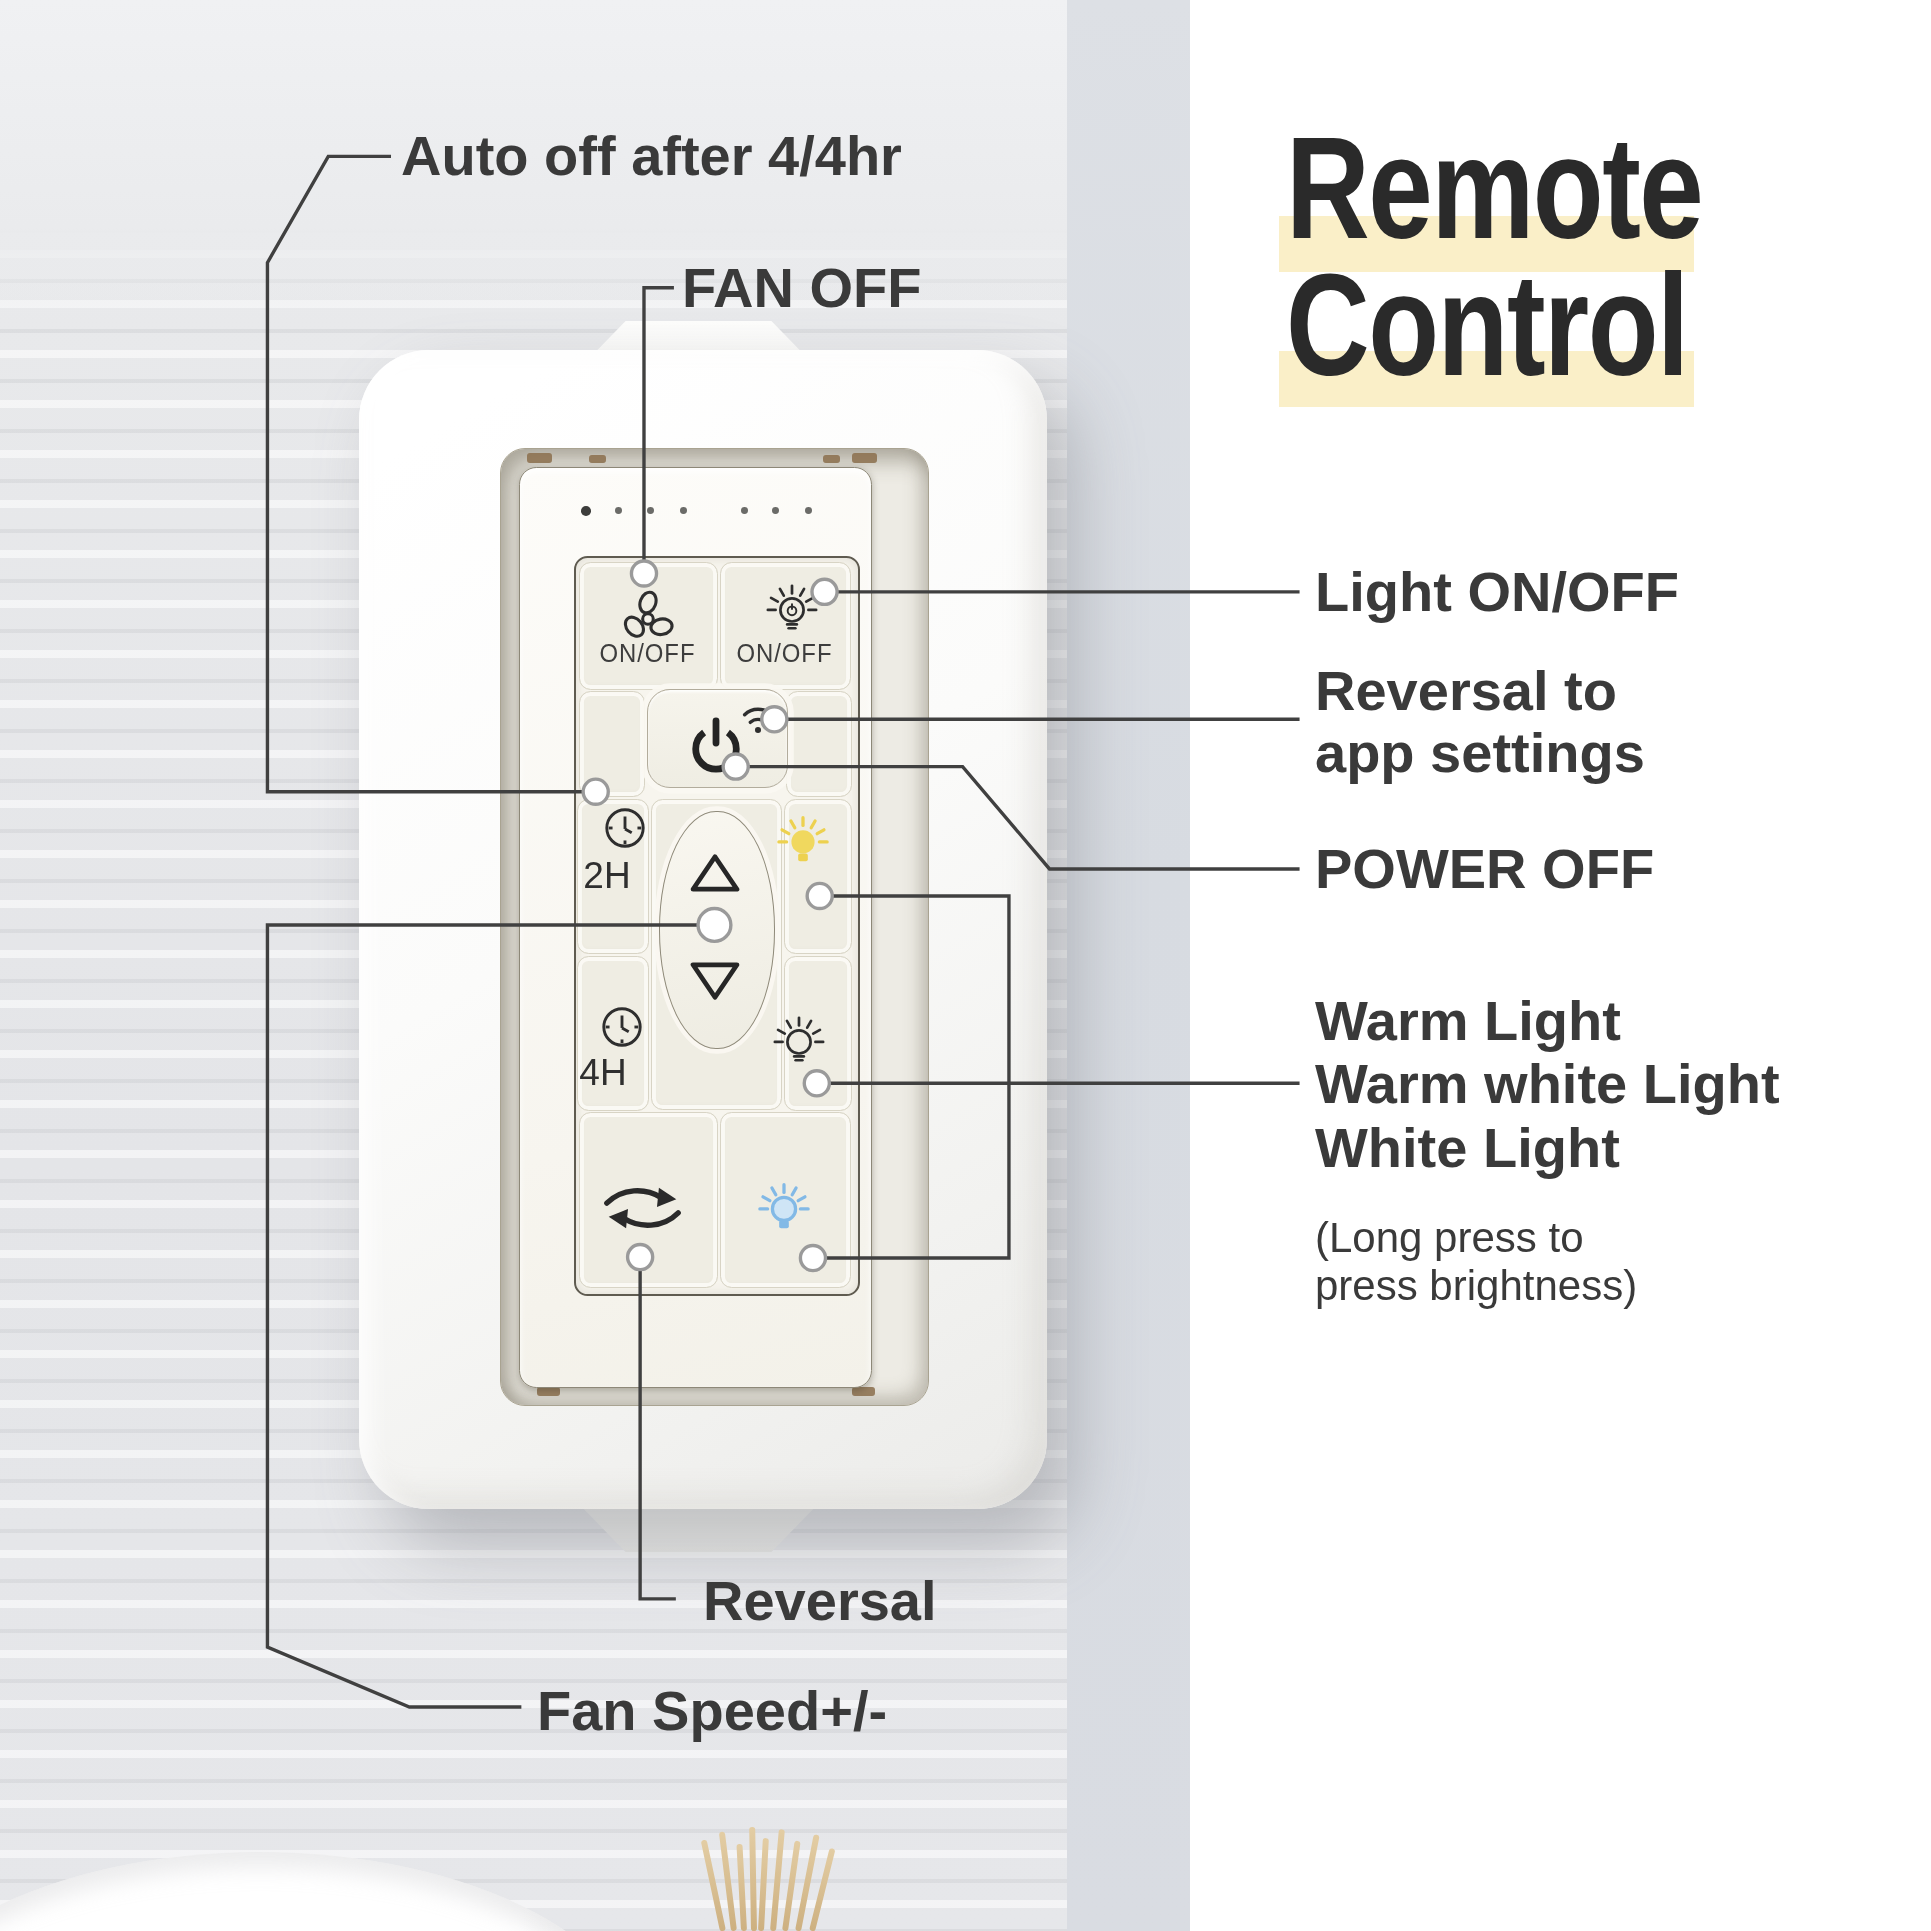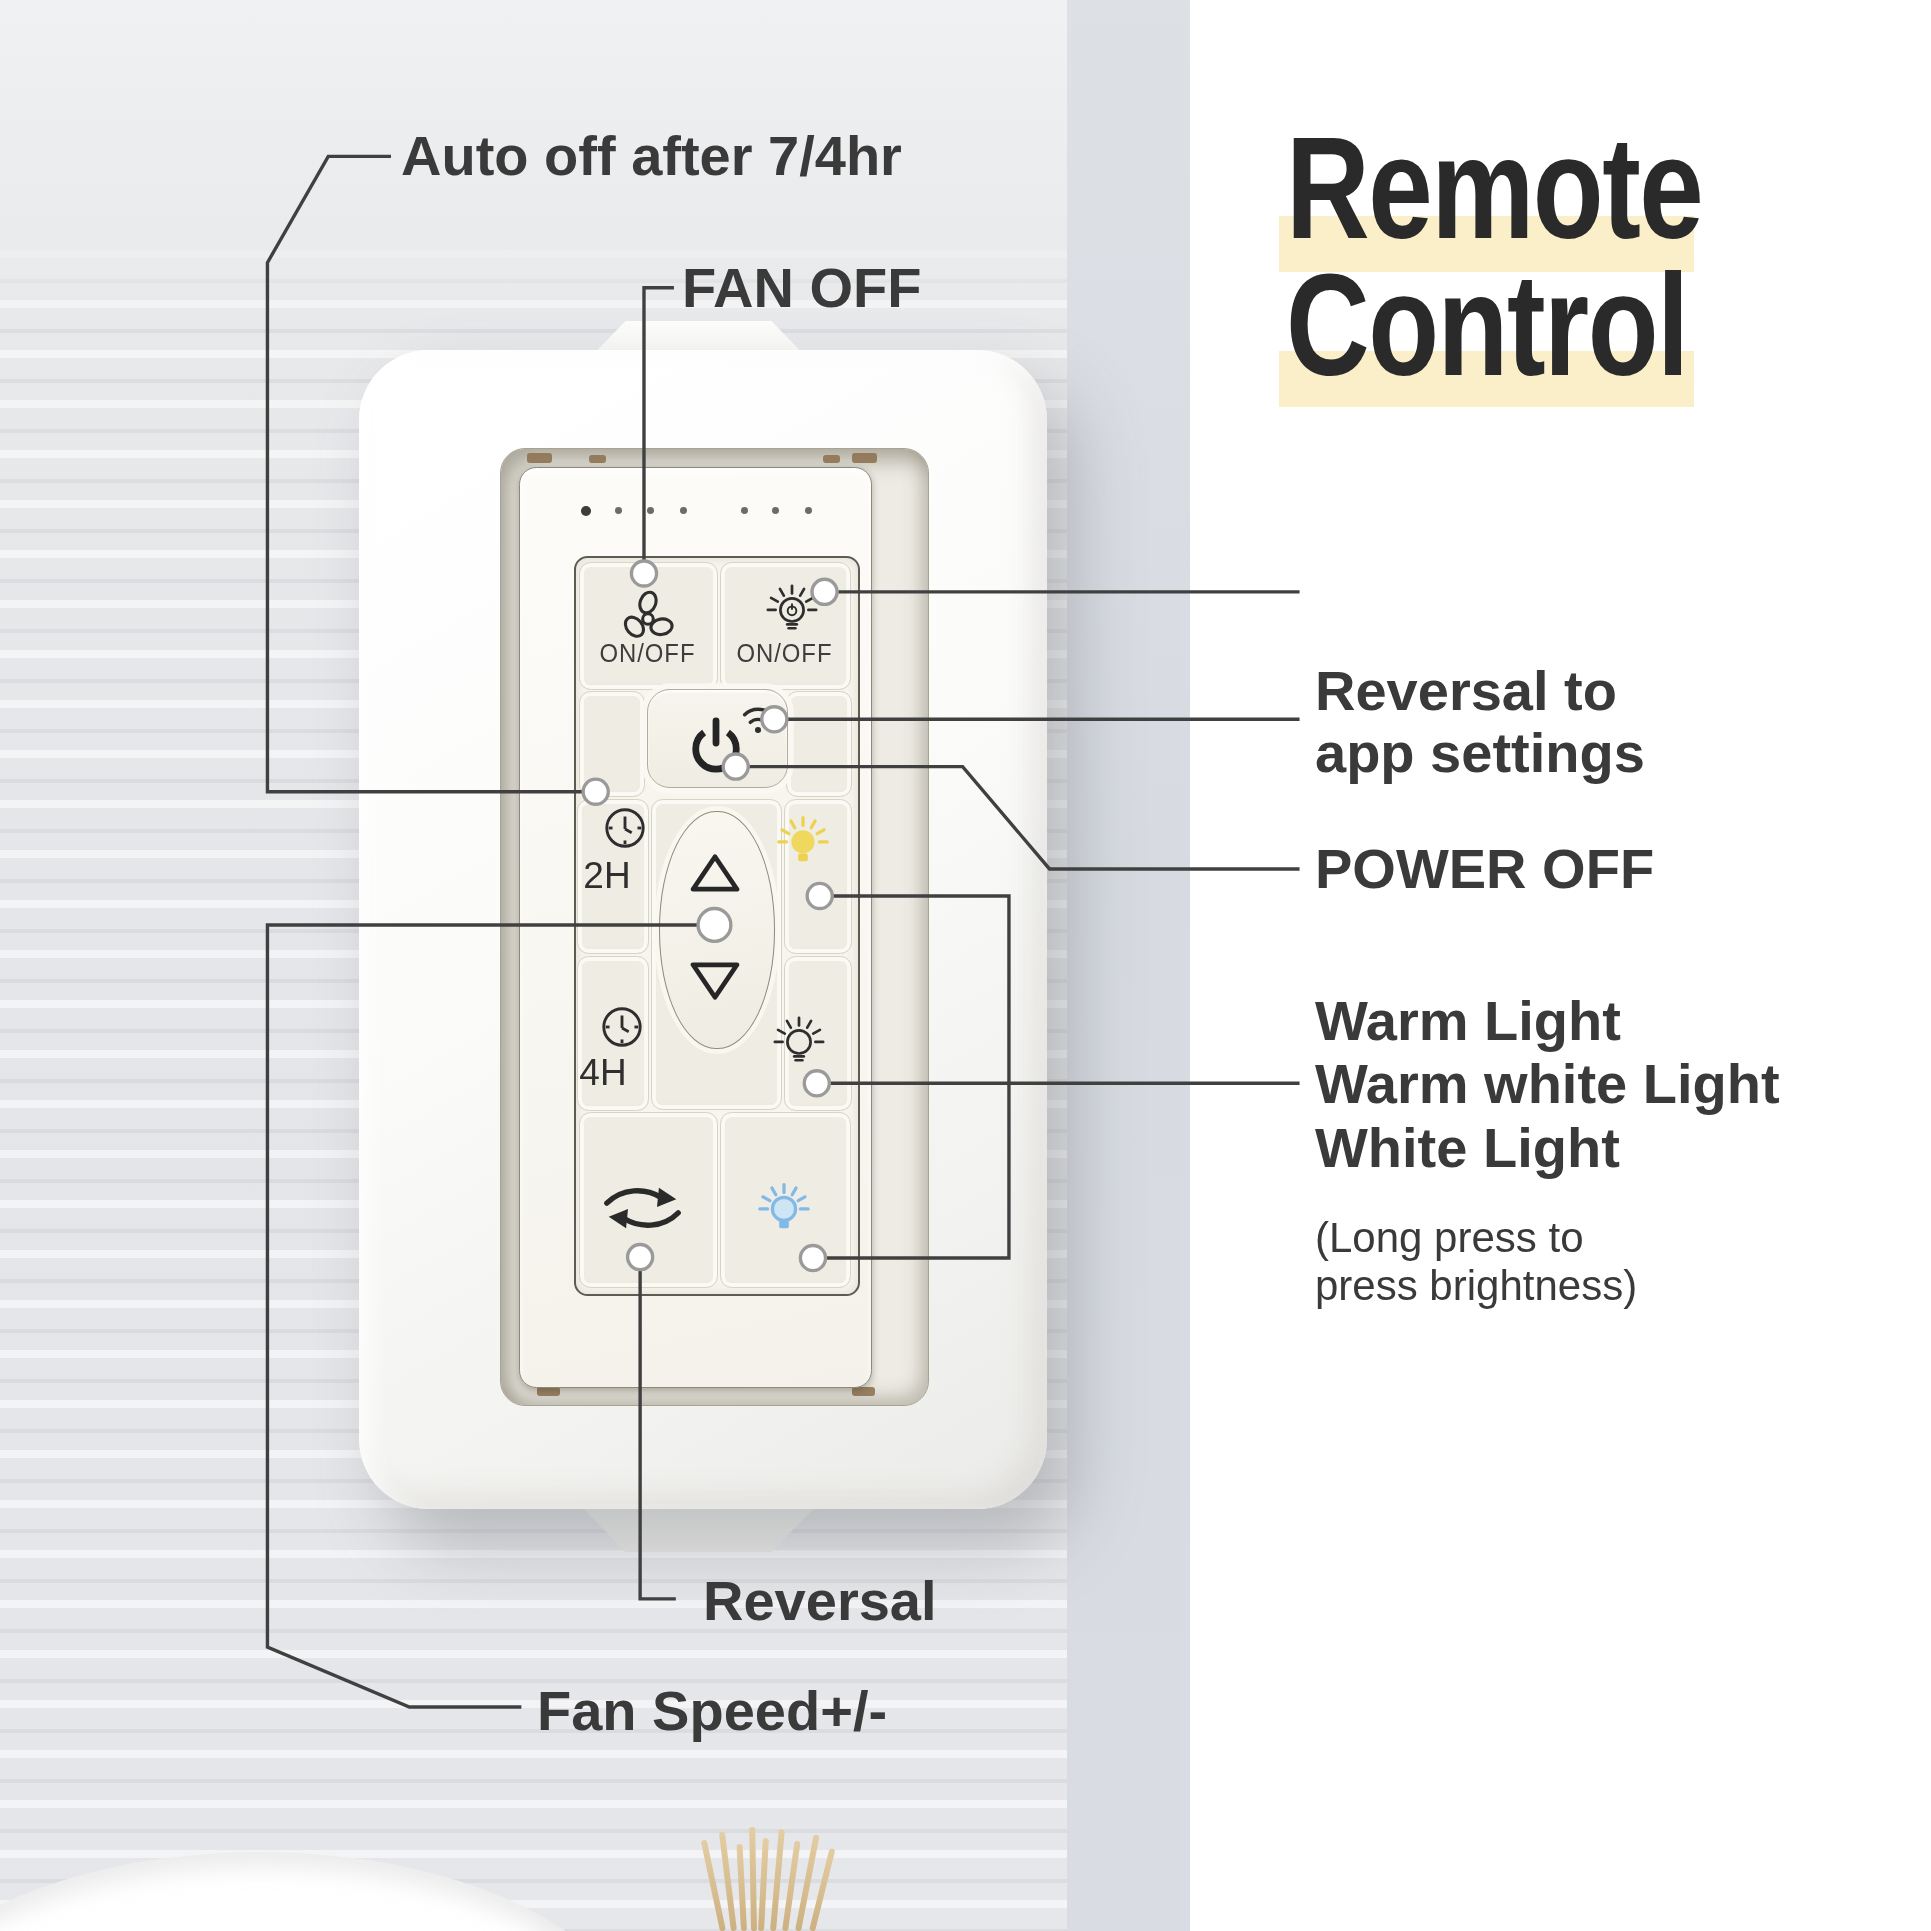--- a/index.html
+++ b/index.html
@@ -283,22 +283,23 @@
       <circle cx="762" cy="794" r="13"></circle>
       <circle cx="617" cy="820" r="13"></circle>
       <circle cx="740" cy="958" r="17"></circle>
       <circle cx="849" cy="928" r="13"></circle>
       <circle cx="846" cy="1122" r="13"></circle>
       <circle cx="842" cy="1303" r="13"></circle>
       <circle cx="663" cy="1302" r="13"></circle>
     </g>
   </svg>
 
-  <div class="lbl" style="left:401px;top:128px;">Auto off after 7/4hr</div>
+  <div class="lbl" style="left:401px;top:128px;">Auto off after 4/4hr</div>
   <div class="lbl" style="left:682px;top:260px;">FAN OFF</div>
+  <div class="lbl" style="left:1315px;top:564px;">Light ON/OFF</div>
   <div class="lbl" style="left:1315px;top:663px;">Reversal to</div>
   <div class="lbl" style="left:1315px;top:725px;">app settings</div>
   <div class="lbl" style="left:1315px;top:993px;">Warm Light</div>
   <div class="lbl" style="left:1315px;top:841px;">POWER OFF</div>
   <div class="lbl" style="left:1315px;top:1120px;">White Light</div>
   <div class="lbl" style="left:1315px;top:1056px;">Warm white Light</div>
   <div class="lbl-small" style="left:1315px;top:1217px;">(Long press to</div>
   <div class="lbl-small" style="left:1315px;top:1265px;">press brightness)</div>
   <div class="lbl" style="left:703px;top:1573px;">Reversal</div>
   <div class="lbl" style="left:537px;top:1683px;">Fan Speed+/-</div>

